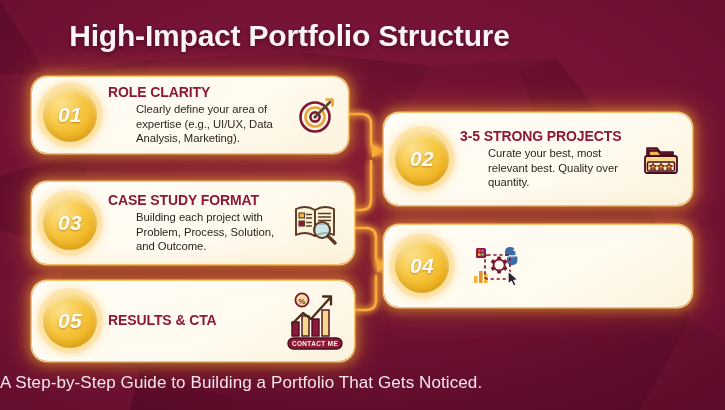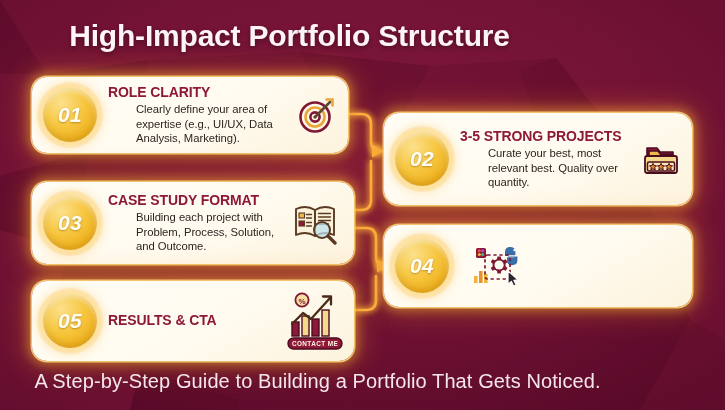--- a/index.html
+++ b/index.html
@@ -17,22 +17,22 @@
   #title {
     position:absolute; top:19px; left:0; width:579px;
     text-align:center; z-index:6;
     font-size:30px; font-weight:bold; color:#FDF4F7;
     letter-spacing:-0.2px;
     text-shadow:0 2px 5px rgba(0,0,0,.35);
   }
   
   #footer {
     position:absolute; bottom:17px; left:0; width:635px;
-    text-align:center; z-index:6;
-    font-size:20px; color:#F6E6EC; letter-spacing:.1px;
+    text-align:left; z-index:6;
+    font-size:17px; color:#F6E6EC; letter-spacing:.1px;
   }
 
   
   #wires { position:absolute; inset:0; z-index:2; pointer-events:none; }
   #wires svg { display:block; width:725px; height:410px; }
 
   
   .card {
     position:absolute; z-index:4;
     background:linear-gradient(150deg,#FFFDF6 0%,#FFFBF0 55%,#FDF3DD 100%);

